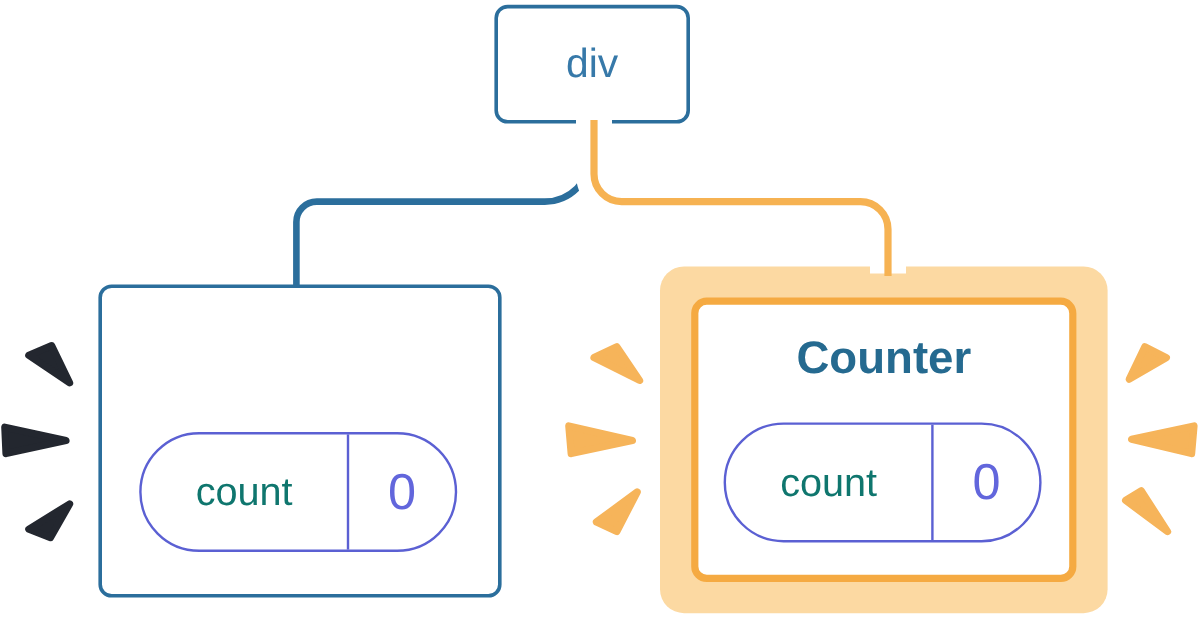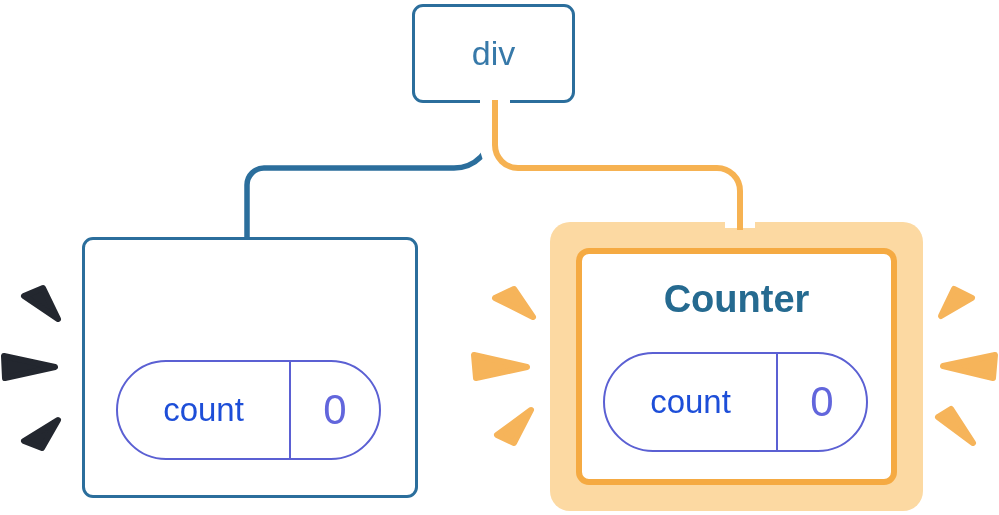--- a/index.html
+++ b/index.html
@@ -41,21 +41,21 @@
     border:2.5px solid #5b60d3;border-radius:52px;
     display:flex;box-sizing:border-box;background:#ffffff;
   }
   .card-left .pill{left:31px;top:120px;}
   .card-right-outer .pill{left:53px;top:130px;}
   .pill .seg-key{
     width:173px;border-right:2.5px solid #5b60d3;
     display:flex;align-items:center;justify-content:center;box-sizing:border-box;
   }
   .pill .seg-val{flex:1;display:flex;align-items:center;justify-content:center;}
-  .pill .seg-key span{font-size:33px;color:#1d4ed8;}
+  .pill .seg-key span{font-size:33px;color:#0f766e;}
   .pill .seg-val span{font-size:42px;color:#6266dc;}
   
   .wires{position:absolute;left:0;top:0;z-index:2;pointer-events:none;}
   .spark-navy{fill:#23272f;stroke:#23272f;stroke-width:6;stroke-linejoin:round;}
   .spark-orange{fill:#f6b45a;stroke:#f6b45a;stroke-width:6;stroke-linejoin:round;}
 </style>
 </head>
 <body>
 
 <div class="canvas">

